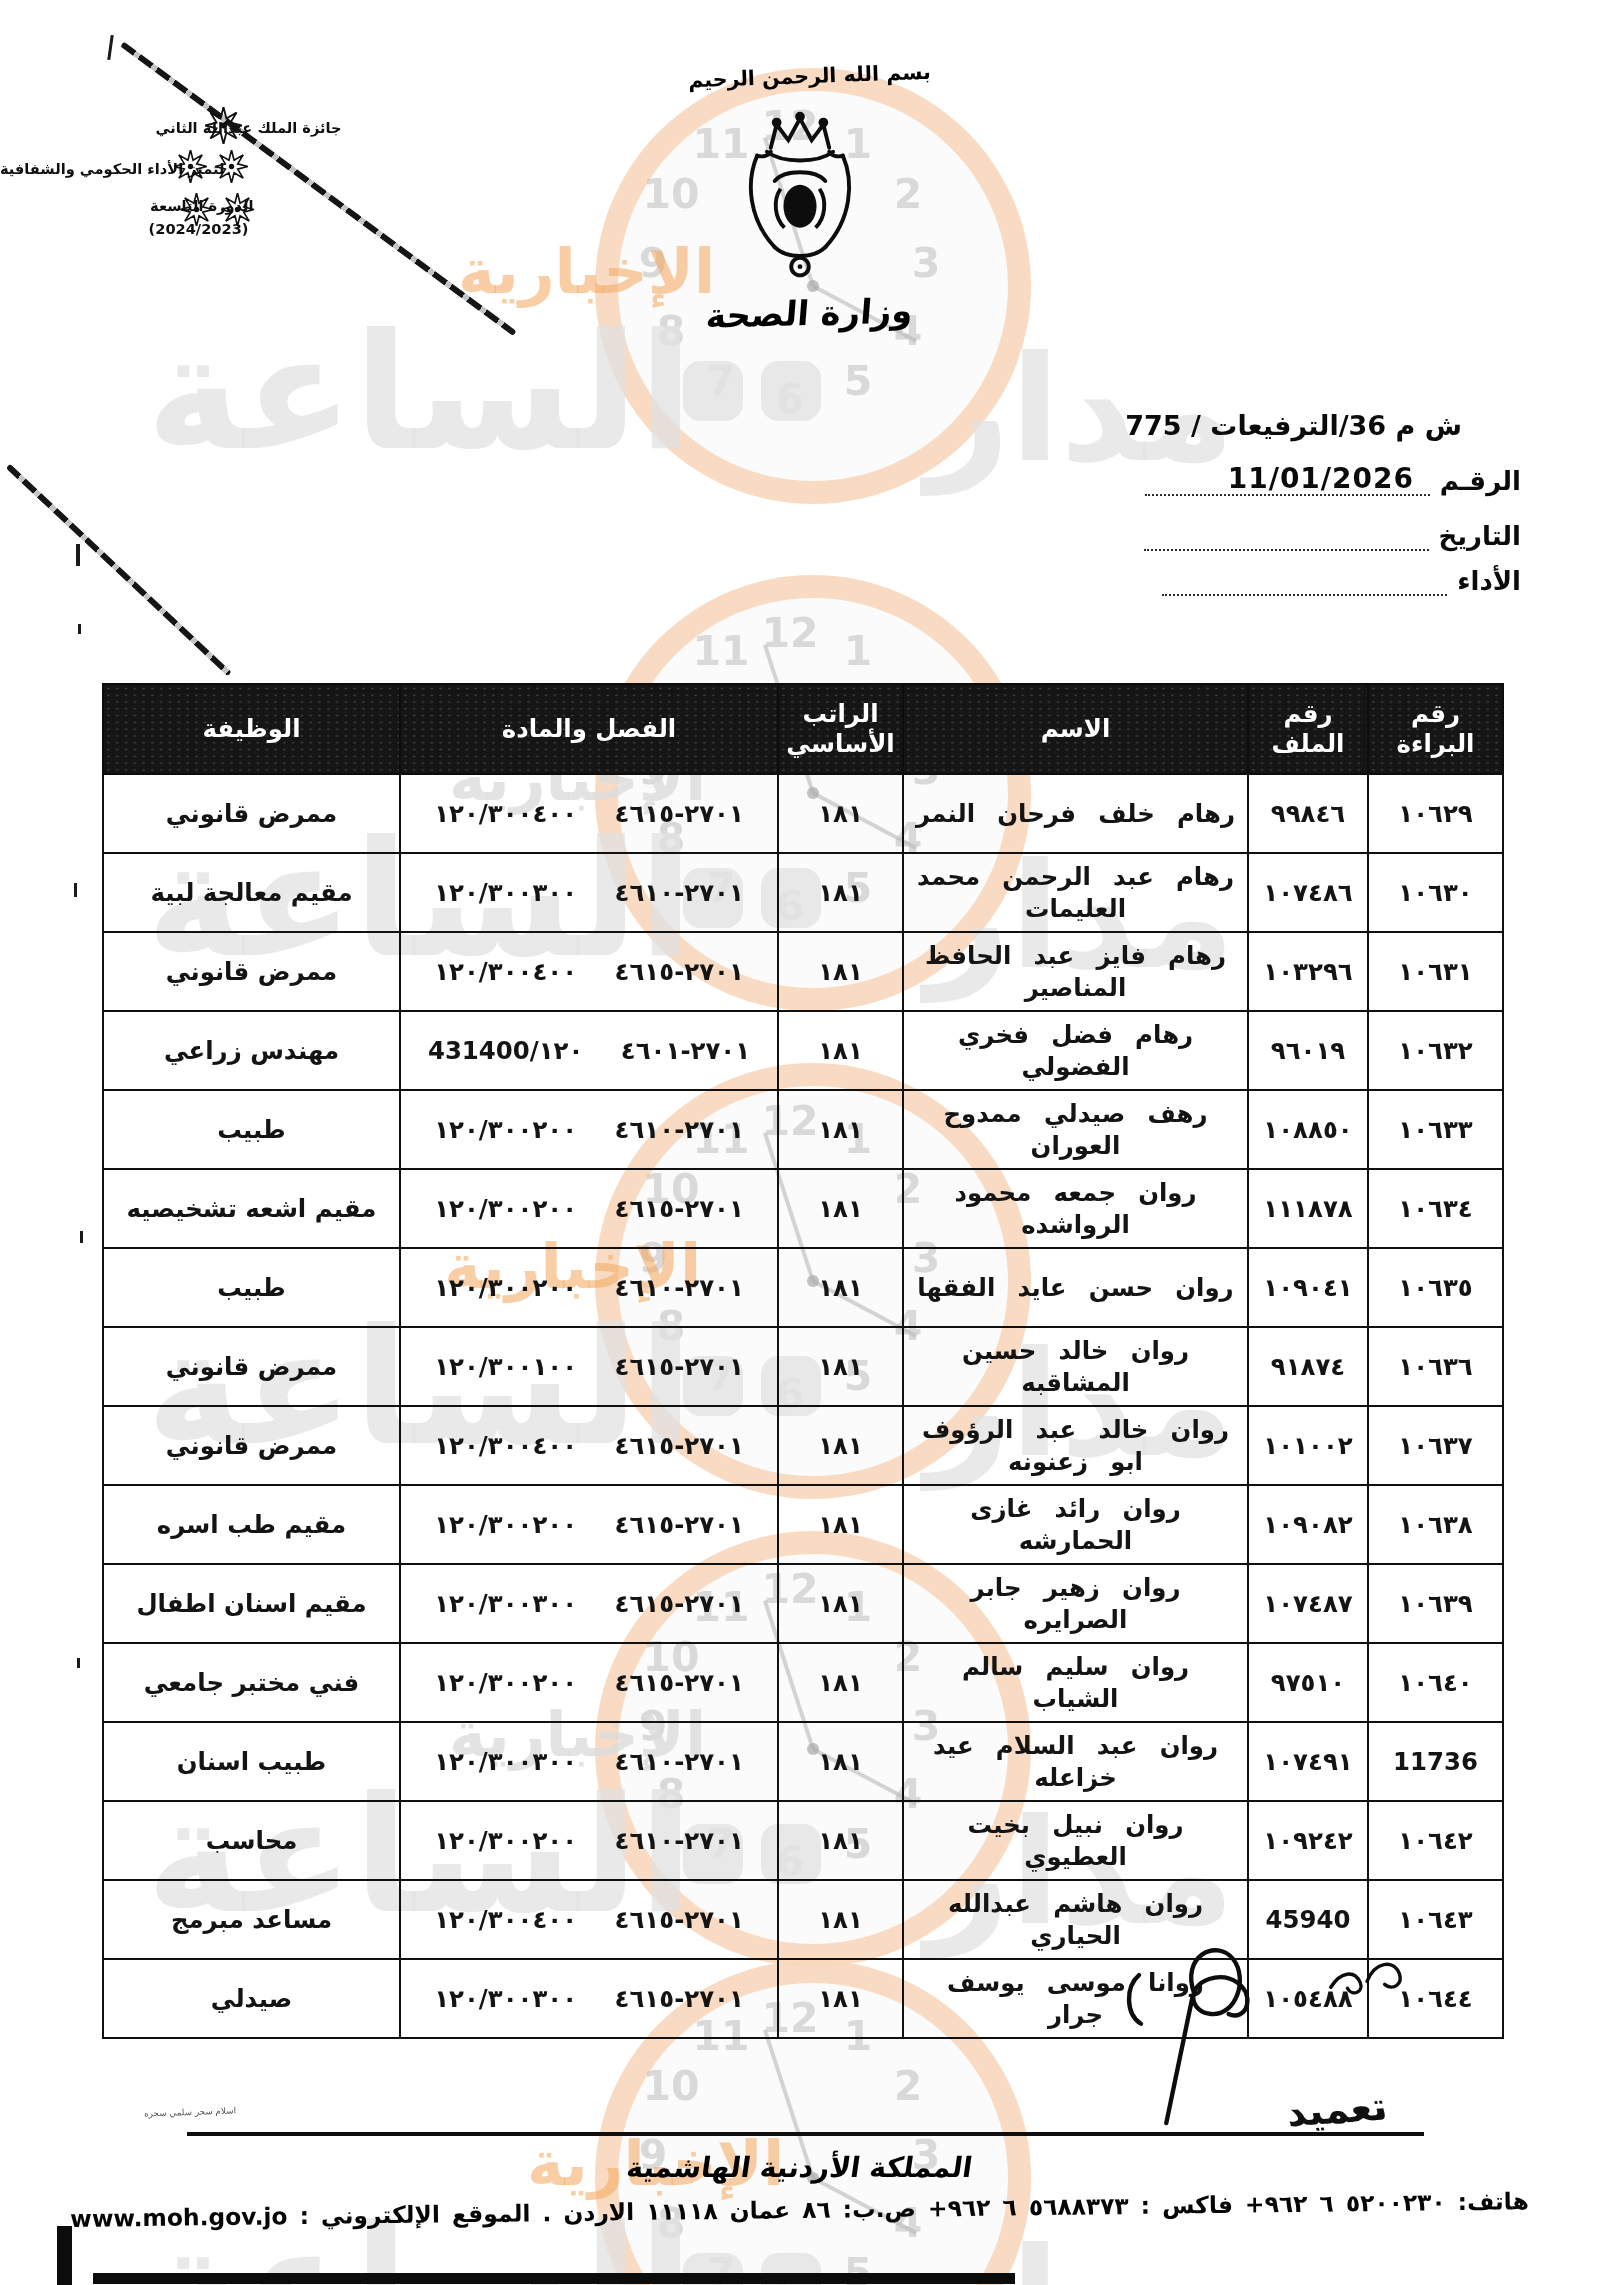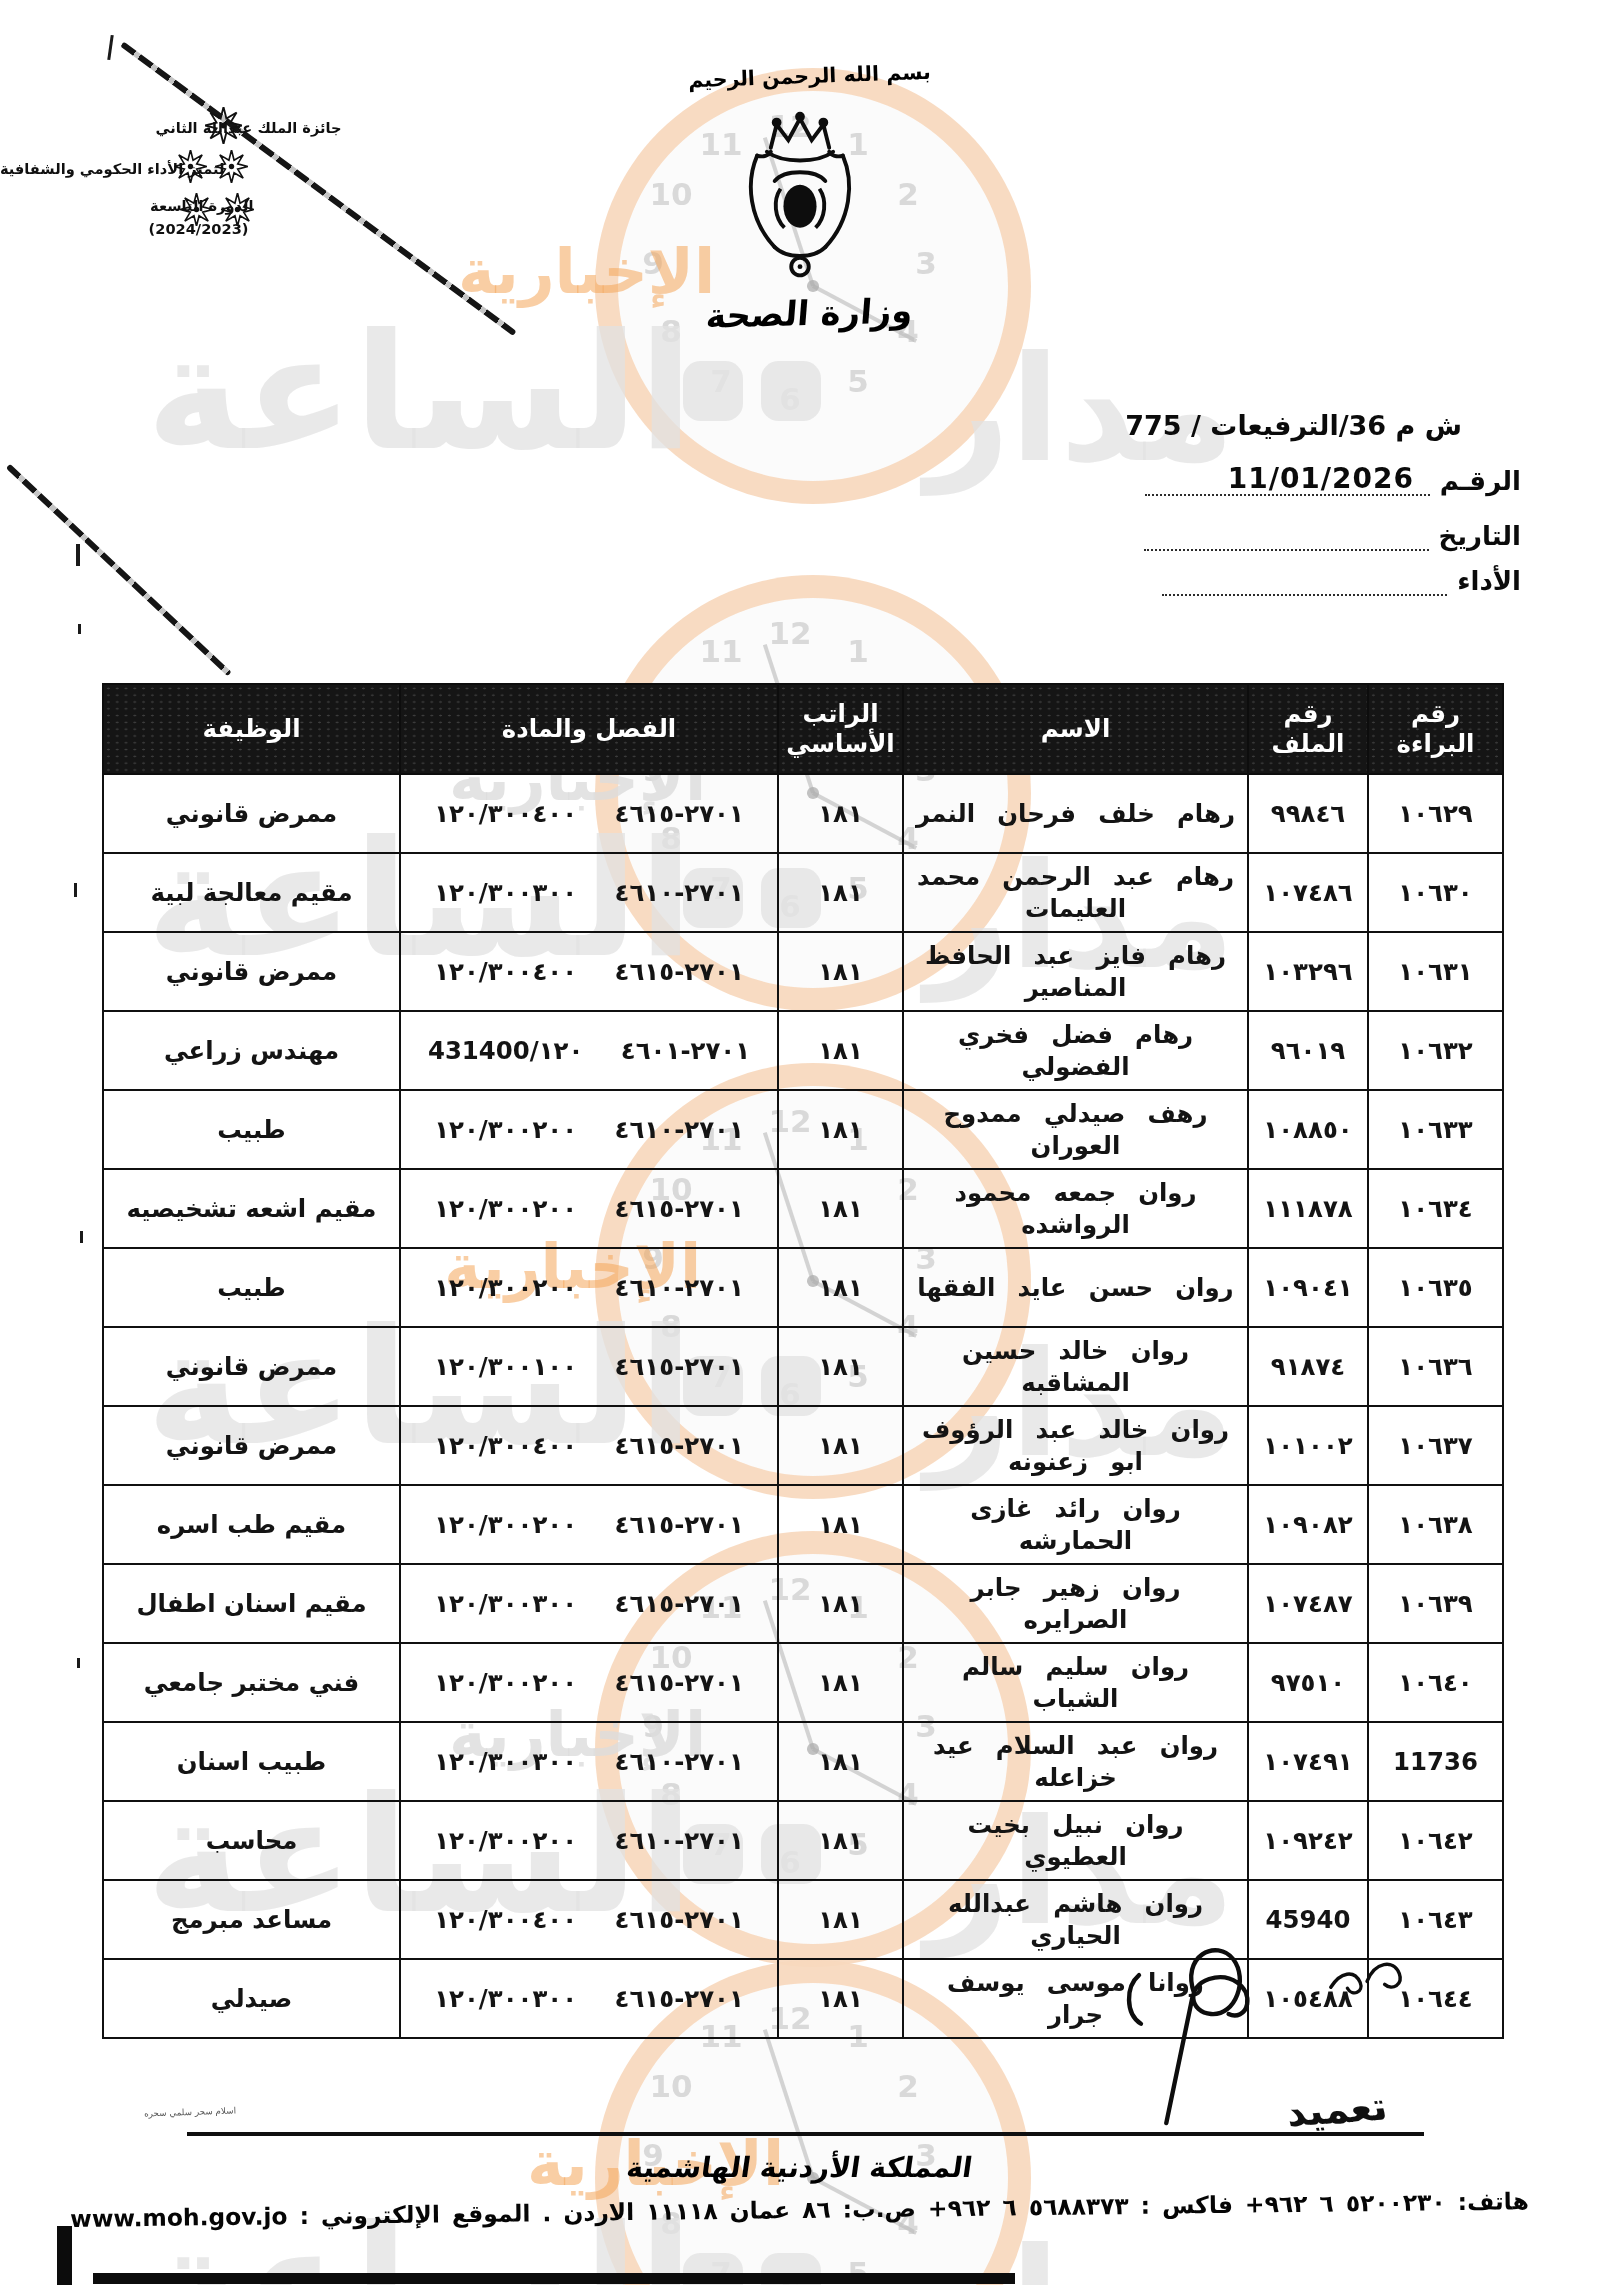--- a/index.html
+++ b/index.html
@@ -3,21 +3,21 @@
 <meta charset="utf-8">
 <style>
   html,body{margin:0;padding:0;background:#fff;}
   .page{position:relative;width:1599px;height:2286px;background:#ffffff;overflow:hidden;
         font-family:"DejaVu Sans",sans-serif;direction:rtl;}
   
   .wm-layer{position:absolute;inset:0;z-index:0;pointer-events:none;}
   .wm-tile{position:absolute;left:0;width:1599px;height:488px;}
   .wm-clock{position:absolute;left:595px;top:0;width:390px;height:390px;border-radius:50%;
             border:23.4px solid rgba(248,214,184,0.85);background:rgba(247,247,247,0.55);}
-  .wm-num{position:absolute;font-size:31px;font-weight:bold;color:rgba(190,190,190,0.55);
+  .wm-num{position:absolute;font-size:41px;font-weight:bold;color:rgba(190,190,190,0.55);
           transform:translate(-50%,-50%);}
   .wm-hand{position:absolute;background:rgba(185,185,185,0.6);transform-origin:50% 100%;}
   .wm-center{position:absolute;left:189px;top:189px;width:11.7px;height:11.7px;border-radius:50%;
              background:rgba(170,170,170,0.7);}
   .wm-big{position:absolute;left:146px;top:244px;font-size:161px;font-weight:bold;
           color:rgba(225,225,225,0.75);line-height:1;letter-spacing:5.9px;}
   .wm-madar{position:absolute;left:926px;top:268px;font-size:146px;font-weight:bold;
             color:rgba(225,225,225,0.75);line-height:1;}
   .wm-news{position:absolute;left:449px;top:137px;font-size:62px;font-weight:bold;line-height:1;margin-top:36px;}
   .wm-news.orange{color:rgba(244,166,89,0.55);}

